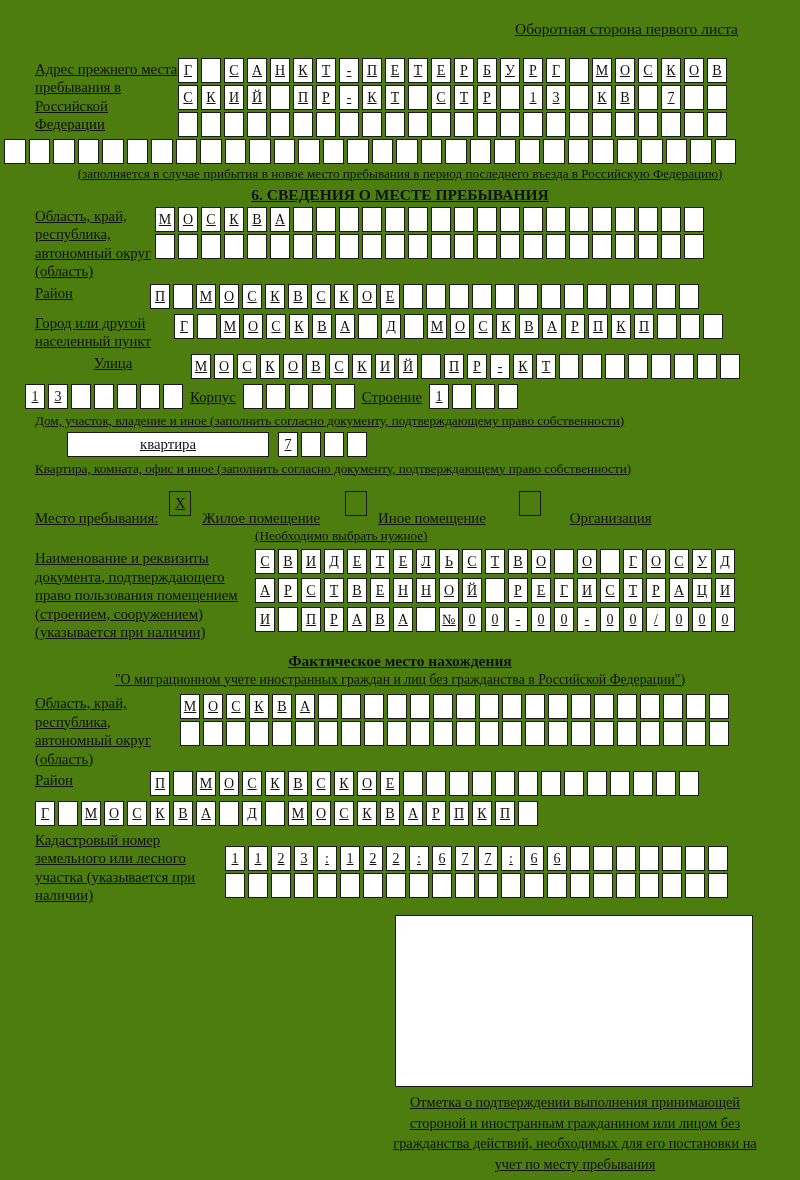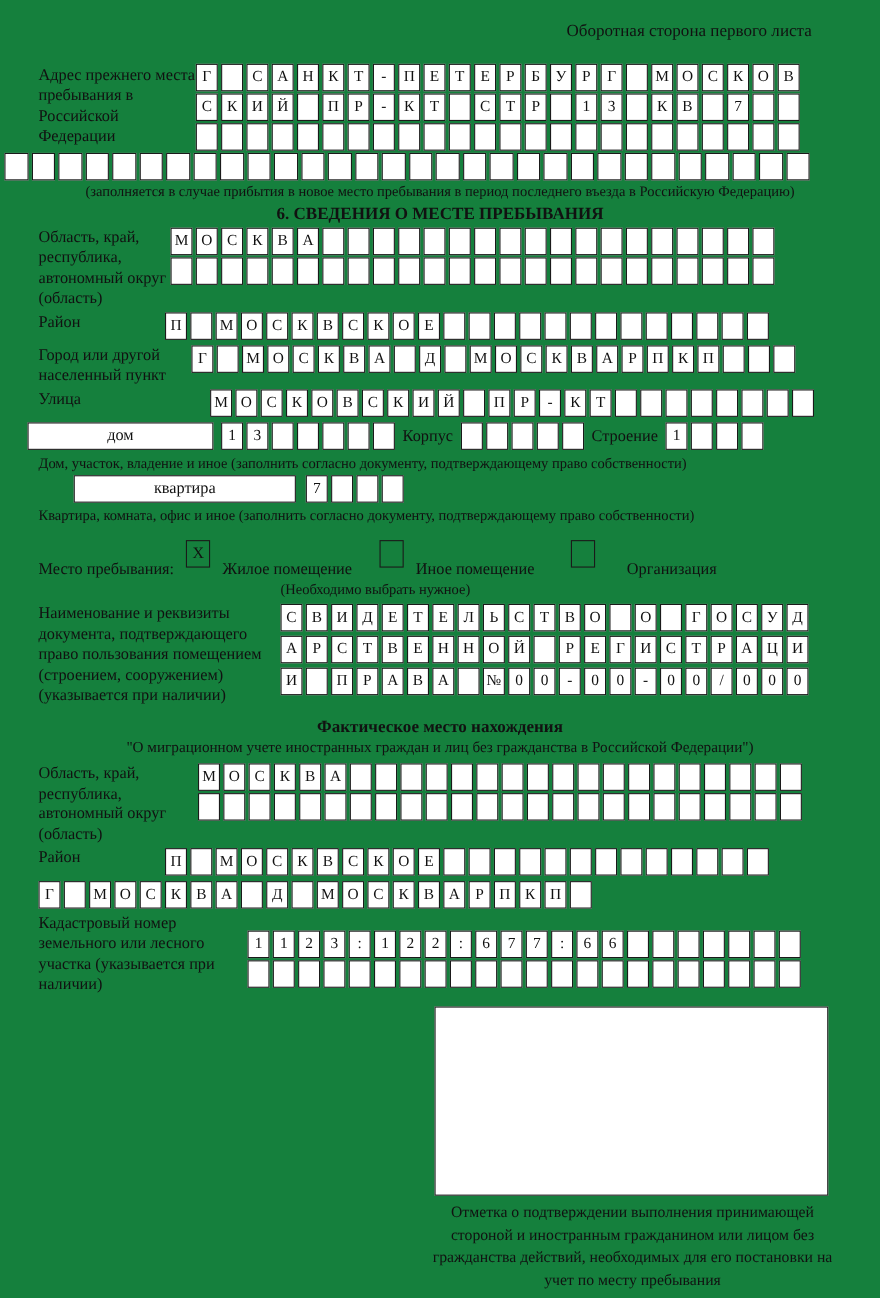--- a/index.html
+++ b/index.html
@@ -1,19 +1,20 @@
 <!DOCTYPE html>
 <html><head>
 <meta charset="utf-8">
 <style>
   html,body{margin:0;padding:0;background:#fff;}
   .page{
     position:relative;width:800px;height:1180px;overflow:hidden;
-    background:#15803d;color:#111;
+    background:#4d7c0f;color:#111;
     font-family:"Liberation Serif","DejaVu Serif",serif;
+    text-decoration:underline;
   }
   .hdr{ text-align:right;padding:20px 62px 0 0;font-size:15.5px; }
 
   .lbl{ font-size:14.8px;line-height:1.25; }
   .cap{ font-size:13.2px;line-height:1.2;margin-top:2px; }
   .center{ text-align:center; }
   .capl{ margin-left:35px; }
 
   .sect-title{ text-align:center;font-weight:bold;font-size:15.5px;margin-top:4px; }
 
@@ -40,21 +41,21 @@
     text-align:center;font-size:14.5px;line-height:23px;
   }
   .stay-row{ display:flex;align-items:center;gap:11px;margin:4px 0 0 35px; }
   .stay-row .lbl{ line-height:1;margin-top:31px; }
   .hint{ margin-left:255px; }
 
   .addr-lbl{ width:143px;flex:none;padding-top:2px; }
   .w-region{ width:120px;flex:none; }
   .w-district{ width:115px;flex:none; }
   .w-city2{ width:139px;flex:none; }
-  .w-street{ width:156px;flex:none; }
+  .w-street{ width:156px;flex:none;text-align:center; }
   .w-doc{ width:220px;flex:none; }
   .w-region3{ width:145px;flex:none; }
   .w-city3{ width:190px;flex:none; }
   .w-cad{ width:190px;flex:none; }
   .cad-cells{ margin-top:15px; }
 
   .stamp-box{
     margin:10px 0 0 395px;width:356px;height:170px;
     border:1.6px solid #1a1a1a;background:#fff;
   }
@@ -331,21 +332,20 @@
         <span class="cell"></span>
         <span class="cell"></span>
         <span class="cell"></span>
         <span class="cell"></span>
         <span class="cell"></span>
         <span class="cell"></span>
       </div>
   </div>
 
   <div class="block" style="margin-left:25px;gap:7px;">
-    <div class="boxlabel" style="width:167px;">дом</div>
     <div class="cellrow">
         <span class="cell">1</span>
         <span class="cell">3</span>
         <span class="cell"></span>
         <span class="cell"></span>
         <span class="cell"></span>
         <span class="cell"></span>
         <span class="cell"></span>
       </div>
     <div class="inline-lbl">Корпус</div>

